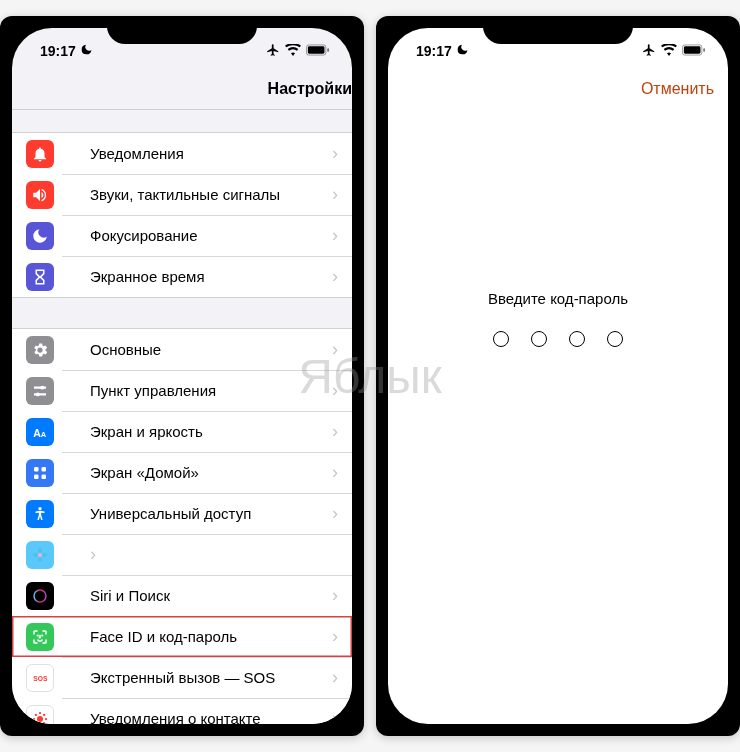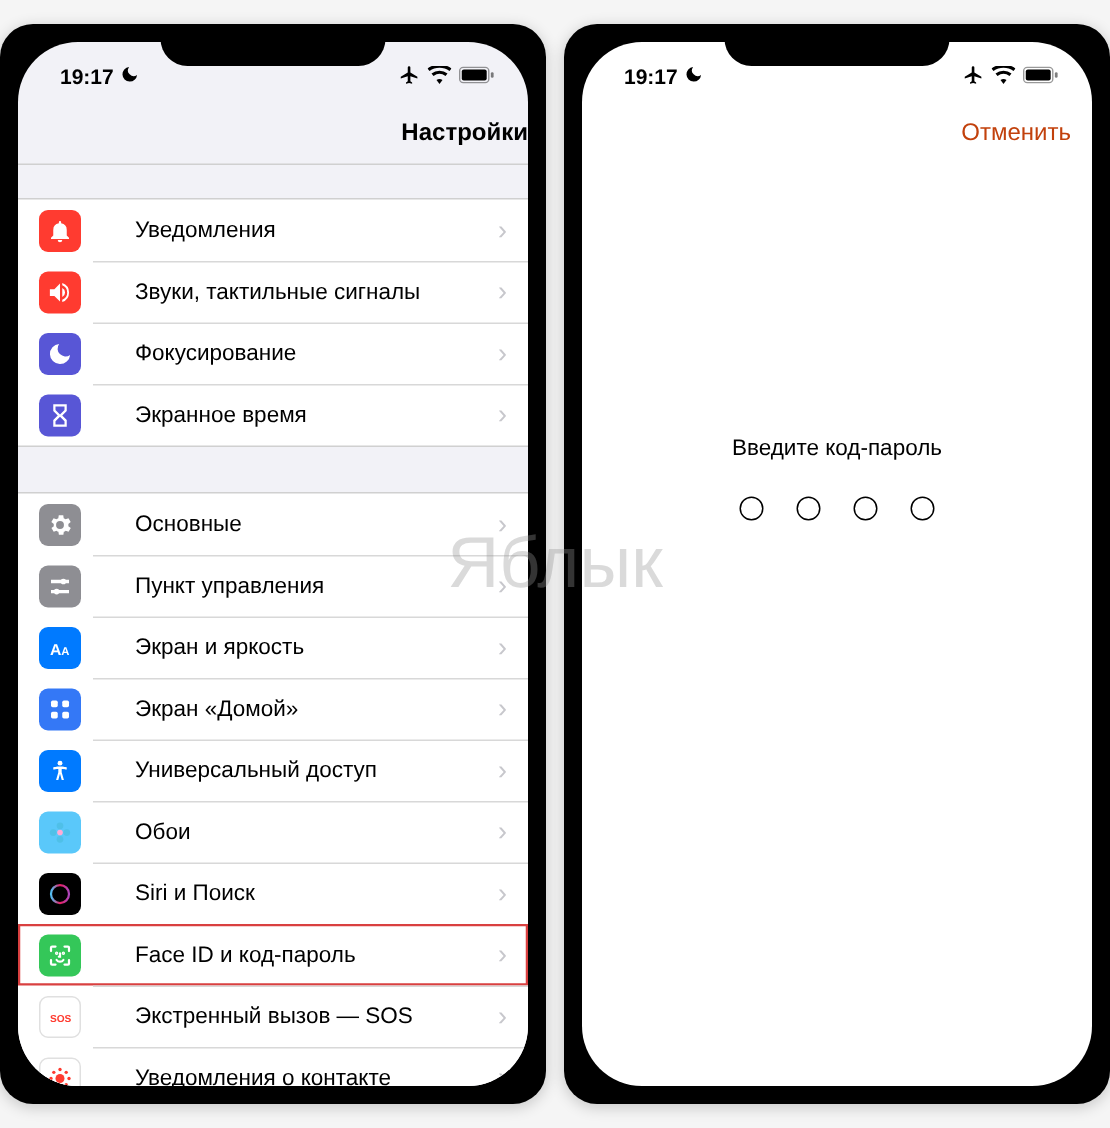--- a/index.html
+++ b/index.html
@@ -22,21 +22,21 @@
       font-size: 48px;
       color: rgba(150,150,150,0.35);
       z-index: 100;
       pointer-events: none;
       font-weight: 400;
     }
     .phone {
       width: 415px;
       height: 720px;
       background: #000;
-      border-radius: 22px;
+      border-radius: 12px;
       padding: 12px;
       position: relative;
       box-shadow: 0 2px 10px rgba(0,0,0,0.2);
     }
     .phone::before {
       content: '';
       position: absolute;
       top: 0;
       left: 50%;
       transform: translateX(-50%);
@@ -288,21 +288,20 @@
         <div class="row">
           <div class="row-icon ic-teal">
               <svg viewBox="0 0 24 24" fill="#fff">
                 <circle cx="12" cy="12" r="2.5" fill="#ffabd5"></circle>
                 <circle cx="12" cy="6" r="3" fill="#4fc0e8"></circle>
                 <circle cx="12" cy="18" r="3" fill="#4fc0e8"></circle>
                 <circle cx="6" cy="12" r="3" fill="#4fc0e8"></circle>
                 <circle cx="18" cy="12" r="3" fill="#4fc0e8"></circle>
               </svg>
             </div>
-          <span class="row-label">Обои</span>
           <span class="chevron">›</span>
         </div>
         <div class="row">
           <div class="row-icon ic-black">
               <svg viewBox="0 0 24 24">
                 <circle cx="12" cy="12" r="8" fill="none" stroke="url(#g)" stroke-width="2"></circle>
                 <defs>
                   <linearGradient id="g">
                     <stop offset="0%" stop-color="#4fc3f7"></stop>
                     <stop offset="50%" stop-color="#e91e63"></stop>

